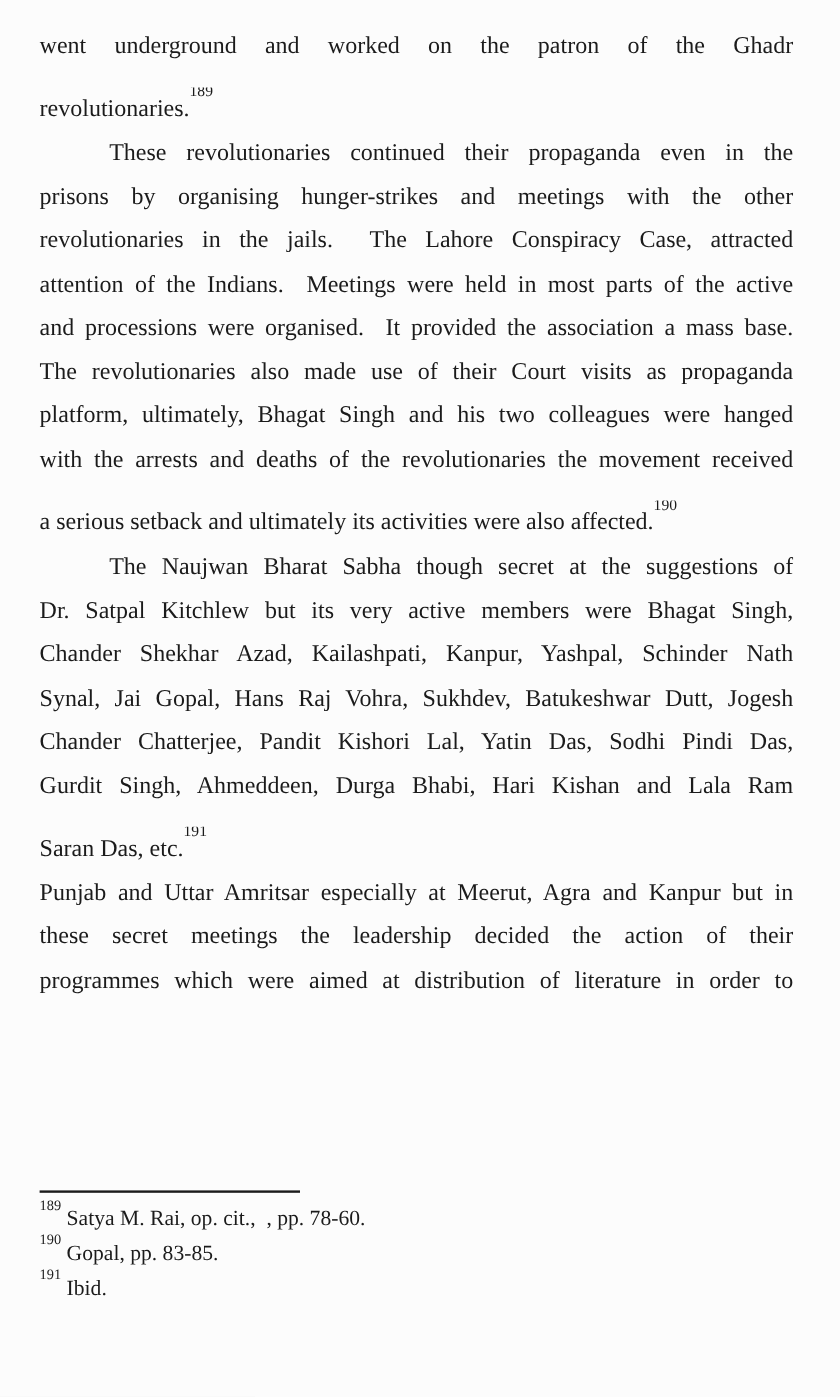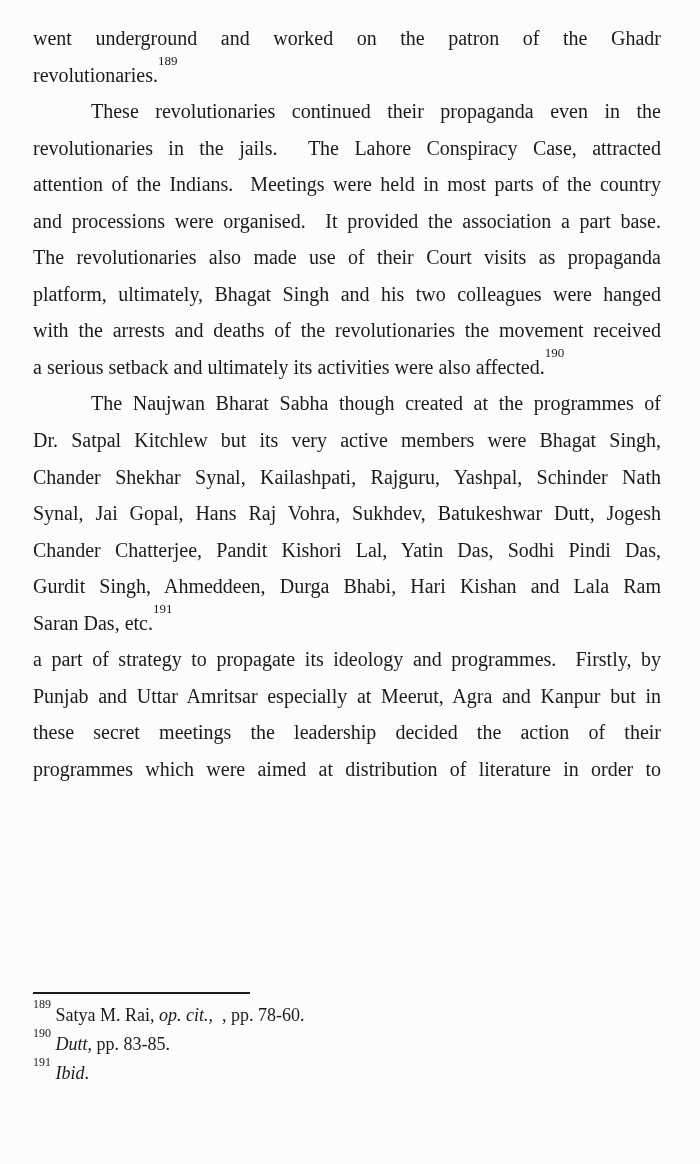--- a/index.html
+++ b/index.html
@@ -27,20 +27,21 @@
     line-height: 36.55px;
     height: 36.55px;
     text-align: justify;
     text-align-last: justify;
     text-justify: inter-word;
     white-space: pre-wrap;
     overflow: hidden;
   }
   .line.last {
     text-align-last: left;
+    margin-top: 16px;
   }
   .line.indent {
     text-indent: 58px;
     font-family: Liberation Serif, serif;
   }
   .line sup {
     font-size: 13px;
     line-height: 0;
     position: relative;
     top: -9px;
@@ -63,52 +64,51 @@
     line-height: 29px;
     white-space: pre-wrap;
   }
   .footnote sup {
     font-size: 12px;
     line-height: 0;
     position: relative;
     top: -6px;
   }
   .fn-italic {
-    font-style: italic;
     margin-top: 24px;
   }
 </style>
 </head>
 <body>
 
 <div class="page" style="background: rgb(252, 252, 252); color: rgb(27, 27, 27);">
   <div class="body-text">
       <div class="line">went underground and worked on the patron of the Ghadr</div>
       <div class="line last">revolutionaries.<sup>189</sup></div>
       <div class="line indent">These revolutionaries continued their propaganda even in the</div>
+      <div class="line">prisons by organising hunger-strikes and meetings with the other</div>
       <div class="line">revolutionaries in the jails.  The Lahore Conspiracy Case, attracted</div>
-      <div class="line">attention of the Indians.  Meetings were held in most parts of the country</div>
-      <div class="line">and processions were organised.  It provided the association a part base.</div>
+      <div class="line">attention of the Indians.  Meetings were held in most parts of the active</div>
+      <div class="line">and processions were organised.  It provided the association a mass base.</div>
       <div class="line">The revolutionaries also made use of their Court visits as propaganda</div>
       <div class="line">platform, ultimately, Bhagat Singh and his two colleagues were hanged</div>
       <div class="line">with the arrests and deaths of the revolutionaries the movement received</div>
       <div class="line last">a serious setback and ultimately its activities were also affected.<sup>190</sup></div>
-      <div class="line indent">The Naujwan Bharat Sabha though created at the programmes of</div>
+      <div class="line indent">The Naujwan Bharat Sabha though secret at the suggestions of</div>
       <div class="line">Dr. Satpal Kitchlew but its very active members were Bhagat Singh,</div>
-      <div class="line">Chander Shekhar Synal, Kailashpati, Rajguru, Yashpal, Schinder Nath</div>
+      <div class="line">Chander Shekhar Azad, Kailashpati, Kanpur, Yashpal, Schinder Nath</div>
       <div class="line">Synal, Jai Gopal, Hans Raj Vohra, Sukhdev, Batukeshwar Dutt, Jogesh</div>
       <div class="line">Chander Chatterjee, Pandit Kishori Lal, Yatin Das, Sodhi Pindi Das,</div>
       <div class="line">Gurdit Singh, Ahmeddeen, Durga Bhabi, Hari Kishan and Lala Ram</div>
       <div class="line last">Saran Das, etc.<sup>191</sup></div>
-      <div class="line">a part of strategy to propagate its ideology and programmes.  Firstly, by</div>
       <div class="line">Punjab and Uttar Amritsar especially at Meerut, Agra and Kanpur but in</div>
       <div class="line">these secret meetings the leadership decided the action of their</div>
       <div class="line">programmes which were aimed at distribution of literature in order to</div>
     </div>
   <div class="footnotes">
     <div class="fn-separator"></div>
     <div>
         <div class="footnote"><sup>189</sup> <span>Satya M. Rai, </span><span class="fn-italic">op. cit.,</span><span>  , pp. 78-60.</span></div>
-        <div class="footnote"><sup>190</sup> <span class="fn-italic">Dutt,</span><span> pp. 83-85.</span></div>
+        <div class="footnote"><sup>190</sup> <span class="fn-italic">Gopal,</span><span> pp. 83-85.</span></div>
         <div class="footnote"><sup>191</sup> <span class="fn-italic">Ibid</span><span>.</span></div>
       </div>
   </div>
 </div>
 
 </body></html>

